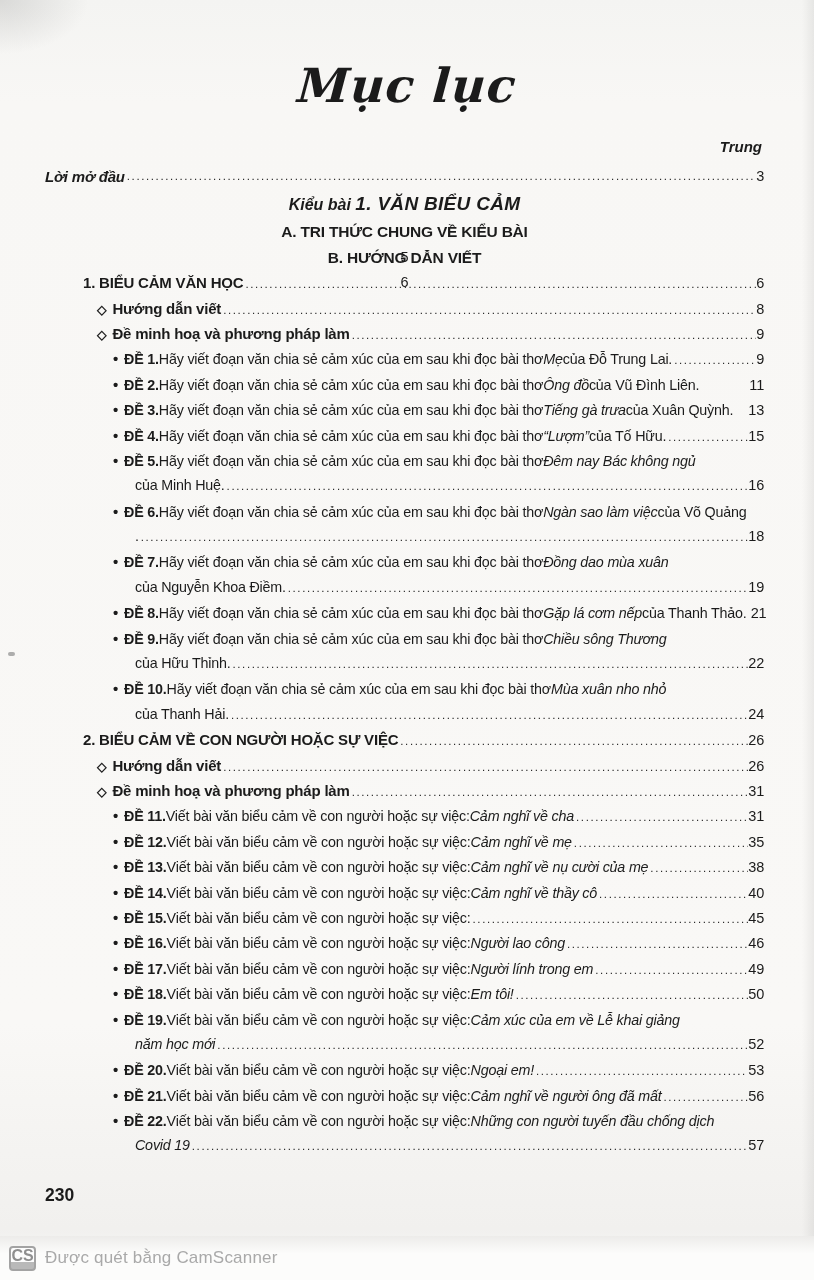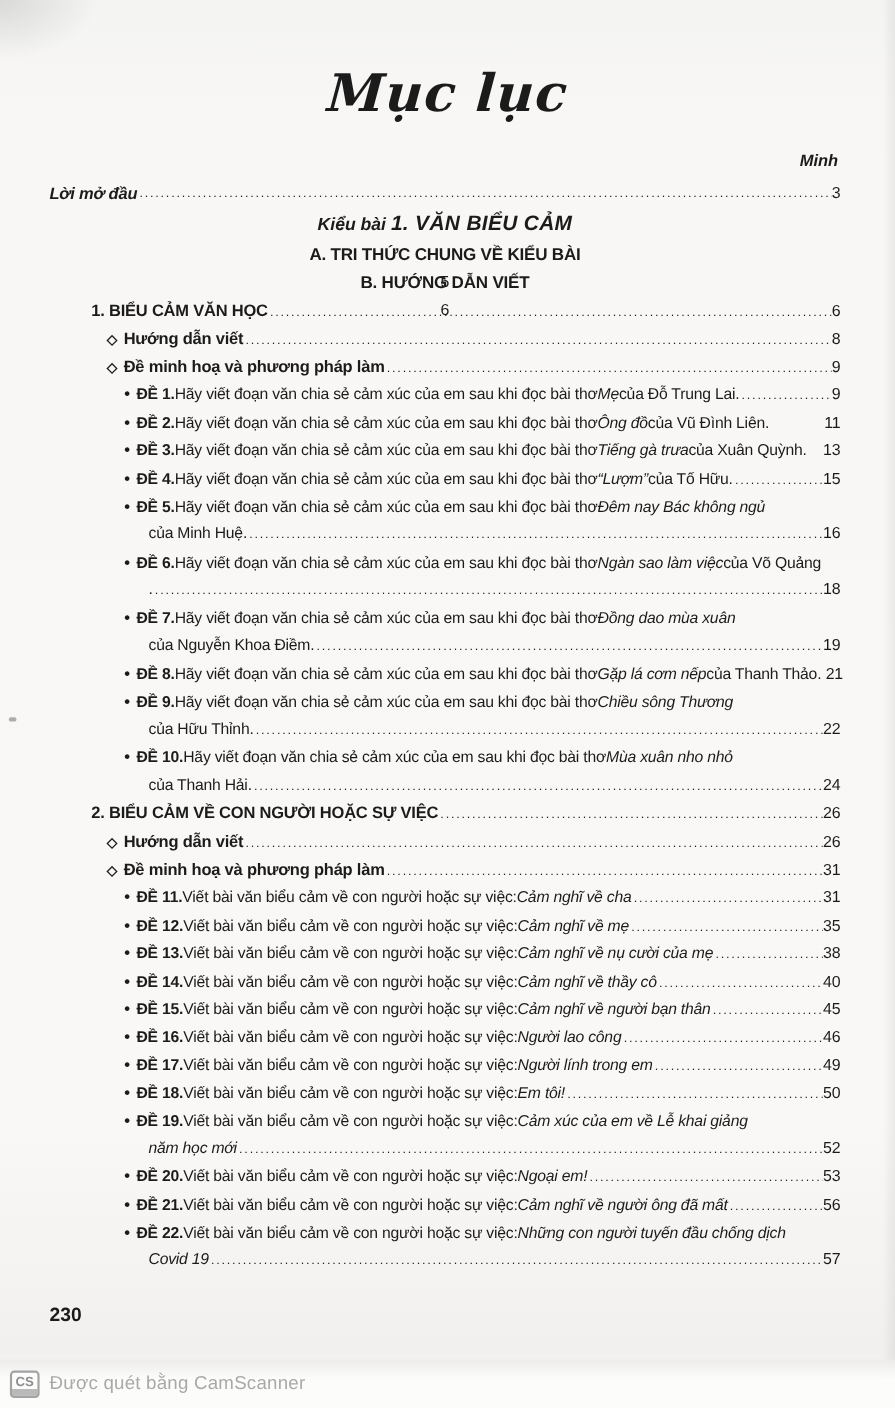--- a/index.html
+++ b/index.html
@@ -43,33 +43,33 @@
   .center-heading .small{font-size:16px;text-align:right;}
   .center-heading .big{font-size:19px;letter-spacing:.3px;margin-top:48px;}
 
   .folio{position:absolute;left:45px;top:1185px;font-weight:700;font-size:17.5px;}
 
   .footer{position:absolute;left:0;bottom:0;width:100%;height:44px;
     background:linear-gradient(180deg,rgba(236,235,233,.9),#fcfcfb 40%);
     display:flex;align-items:center;}
   .cs-badge{width:27px;height:25px;margin-left:9px;border:2px solid #a3a3a3;border-radius:4px;
     background:linear-gradient(180deg,#fdfdfd 68%,#b9b9b9 68%);
-    color:#8f8f8f;font-weight:700;font-size:12px;display:flex;align-items:flex-start;justify-content:center;
+    color:#8f8f8f;font-weight:700;font-size:16px;display:flex;align-items:flex-start;justify-content:center;
     box-sizing:border-box;line-height:16px;}
   .footer-text{margin-left:9px;color:#a9a9a9;font-size:17px;letter-spacing:.2px;}
 </style>
 </head>
 <body>
 
 <div class="corner-smudge"></div>
 <div class="right-shade"></div>
 <div class="stray-mark"></div>
 
 <div class="doc-title">Mục lục</div>
-<div class="trang">Minh</div>
+<div class="trang">Trung</div>
 
 <div class="toc" id="toc">
     <div class="row i0 lvl-sec">
       <span class="txt b it">Lời mở đầu</span>
       <span class="dots"></span>
       <span class="pg">3</span>
     </div>
     <div class="center-heading"><span class="small">Kiểu bài </span><span class="big">1. VĂN BIỂU CẢM</span></div>
     <div class="row i0 lvl-top">
       <span class="txt b">A. TRI THỨC CHUNG VỀ KIỂU BÀI</span>
@@ -251,21 +251,20 @@
       <span class="txt b">ĐỀ 14.</span>
       <span class="txt"> Viết bài văn biểu cảm về con người hoặc sự việc: </span>
       <span class="txt it">Cảm nghĩ về thầy cô</span>
       <span class="dots"></span>
       <span class="pg">40</span>
     </div>
     <div class="row i3">
       <span class="marker bullet">•</span>
       <span class="txt b">ĐỀ 15.</span>
       <span class="txt"> Viết bài văn biểu cảm về con người hoặc sự việc: </span>
-      <span class="txt it">Cảm nghĩ về người bạn thân</span>
       <span class="txt"> </span>
       <span class="dots"></span>
       <span class="pg">45</span>
     </div>
     <div class="row i3">
       <span class="marker bullet">•</span>
       <span class="txt b">ĐỀ 16.</span>
       <span class="txt"> Viết bài văn biểu cảm về con người hoặc sự việc: </span>
       <span class="txt it">Người lao công</span>
       <span class="dots"></span>

